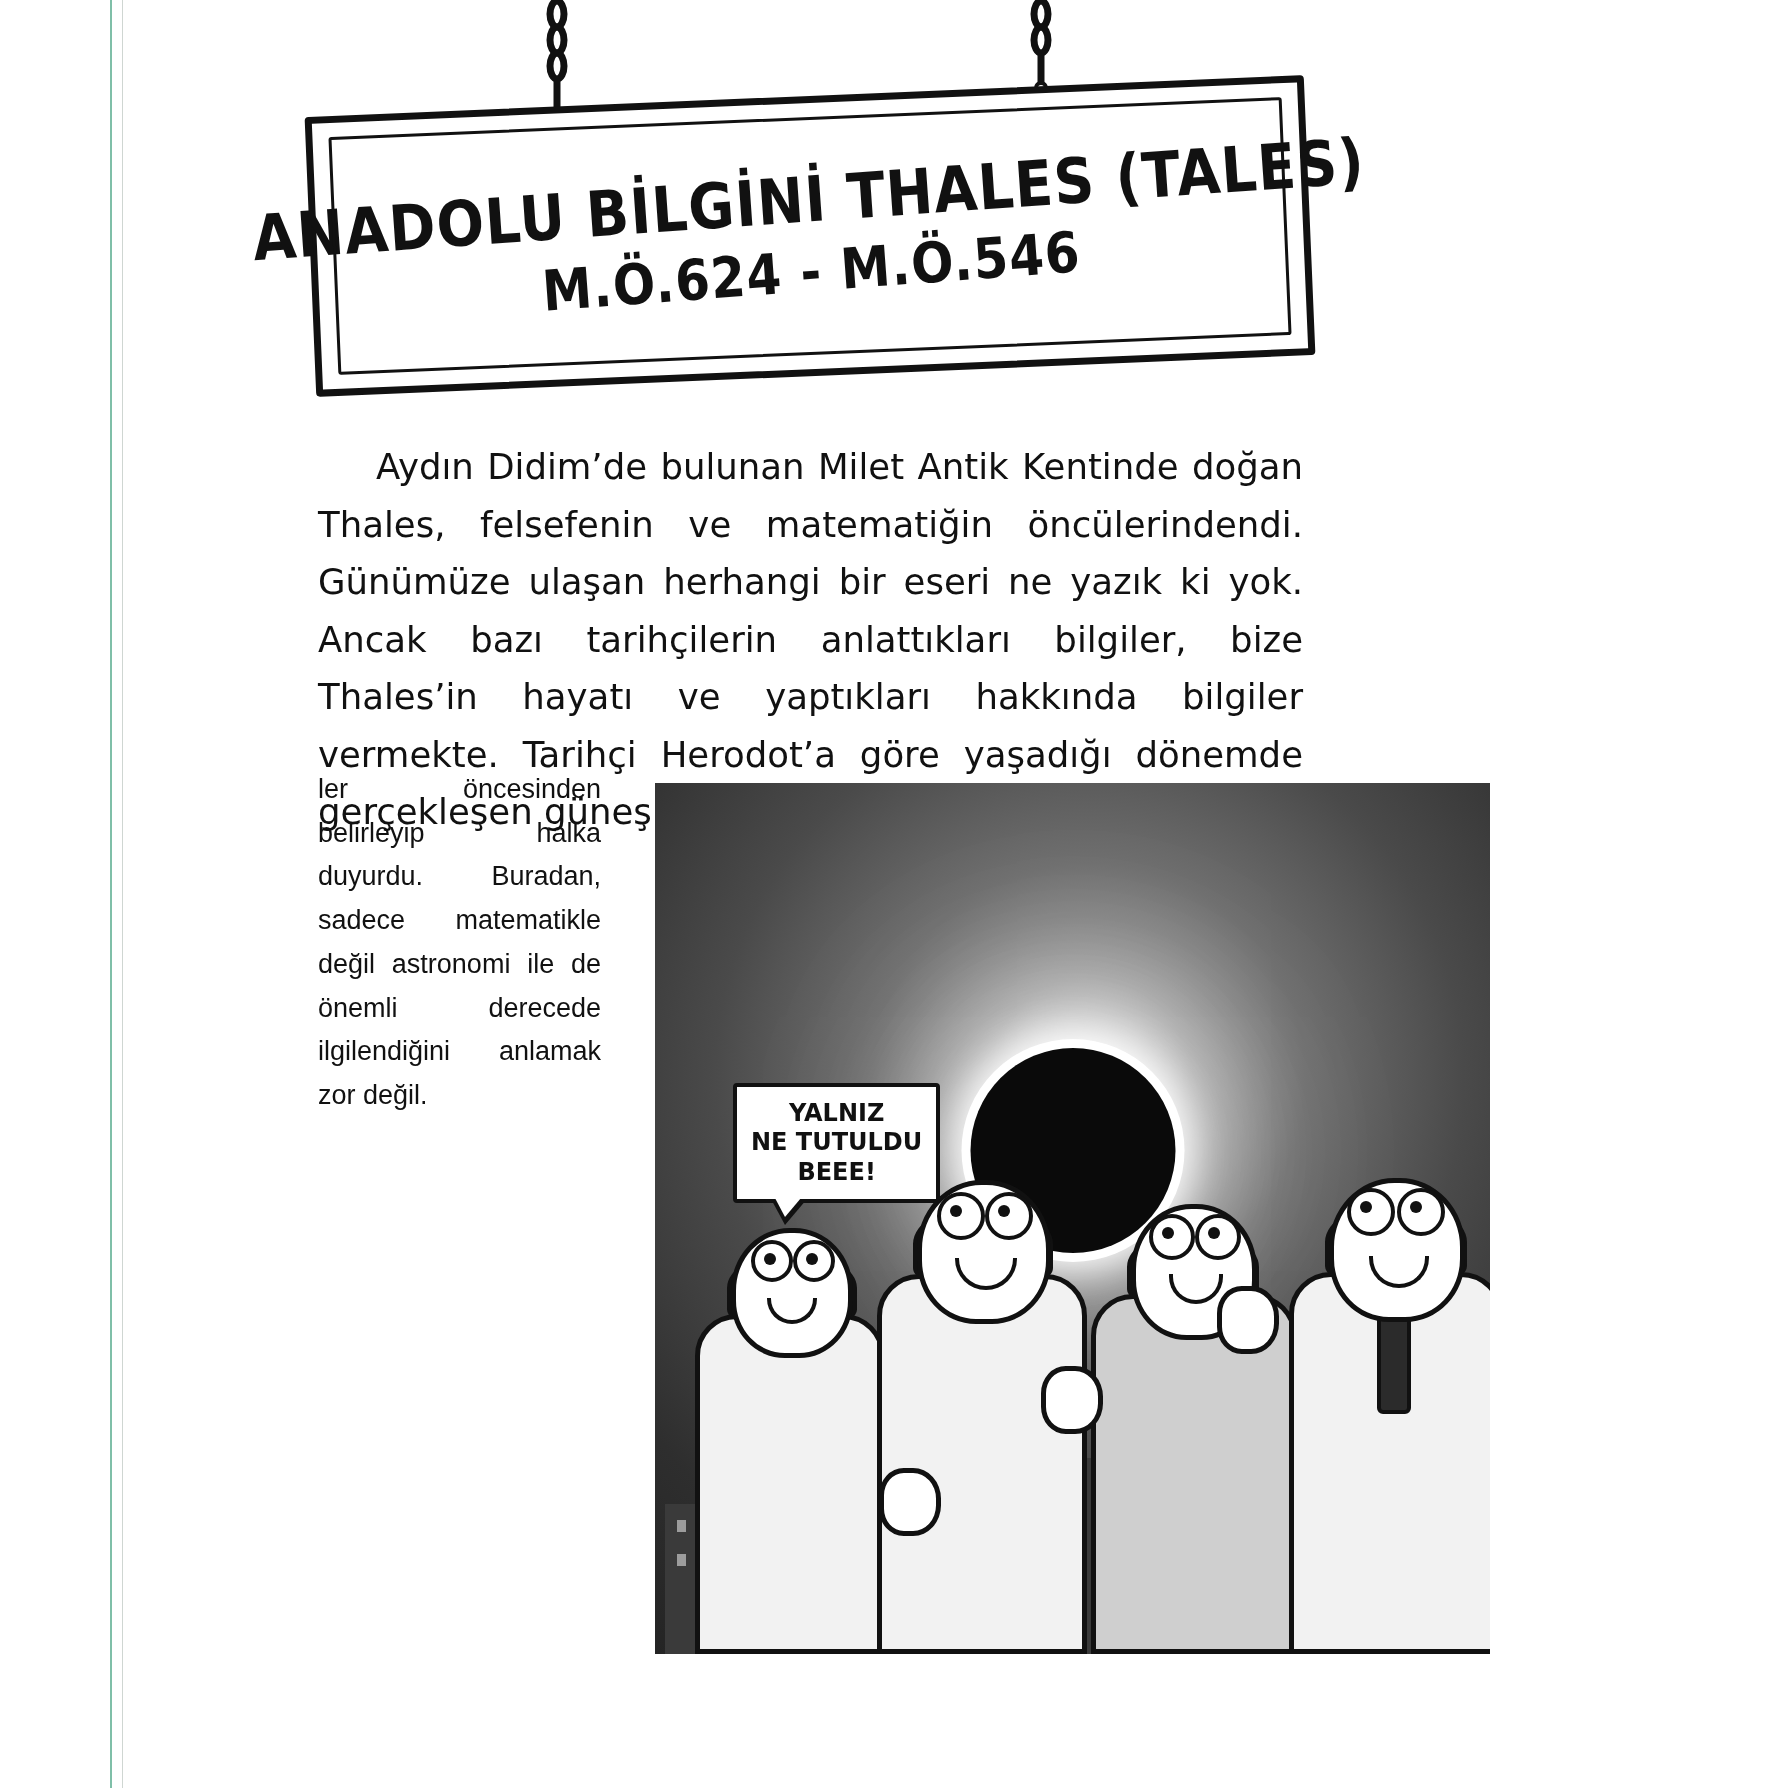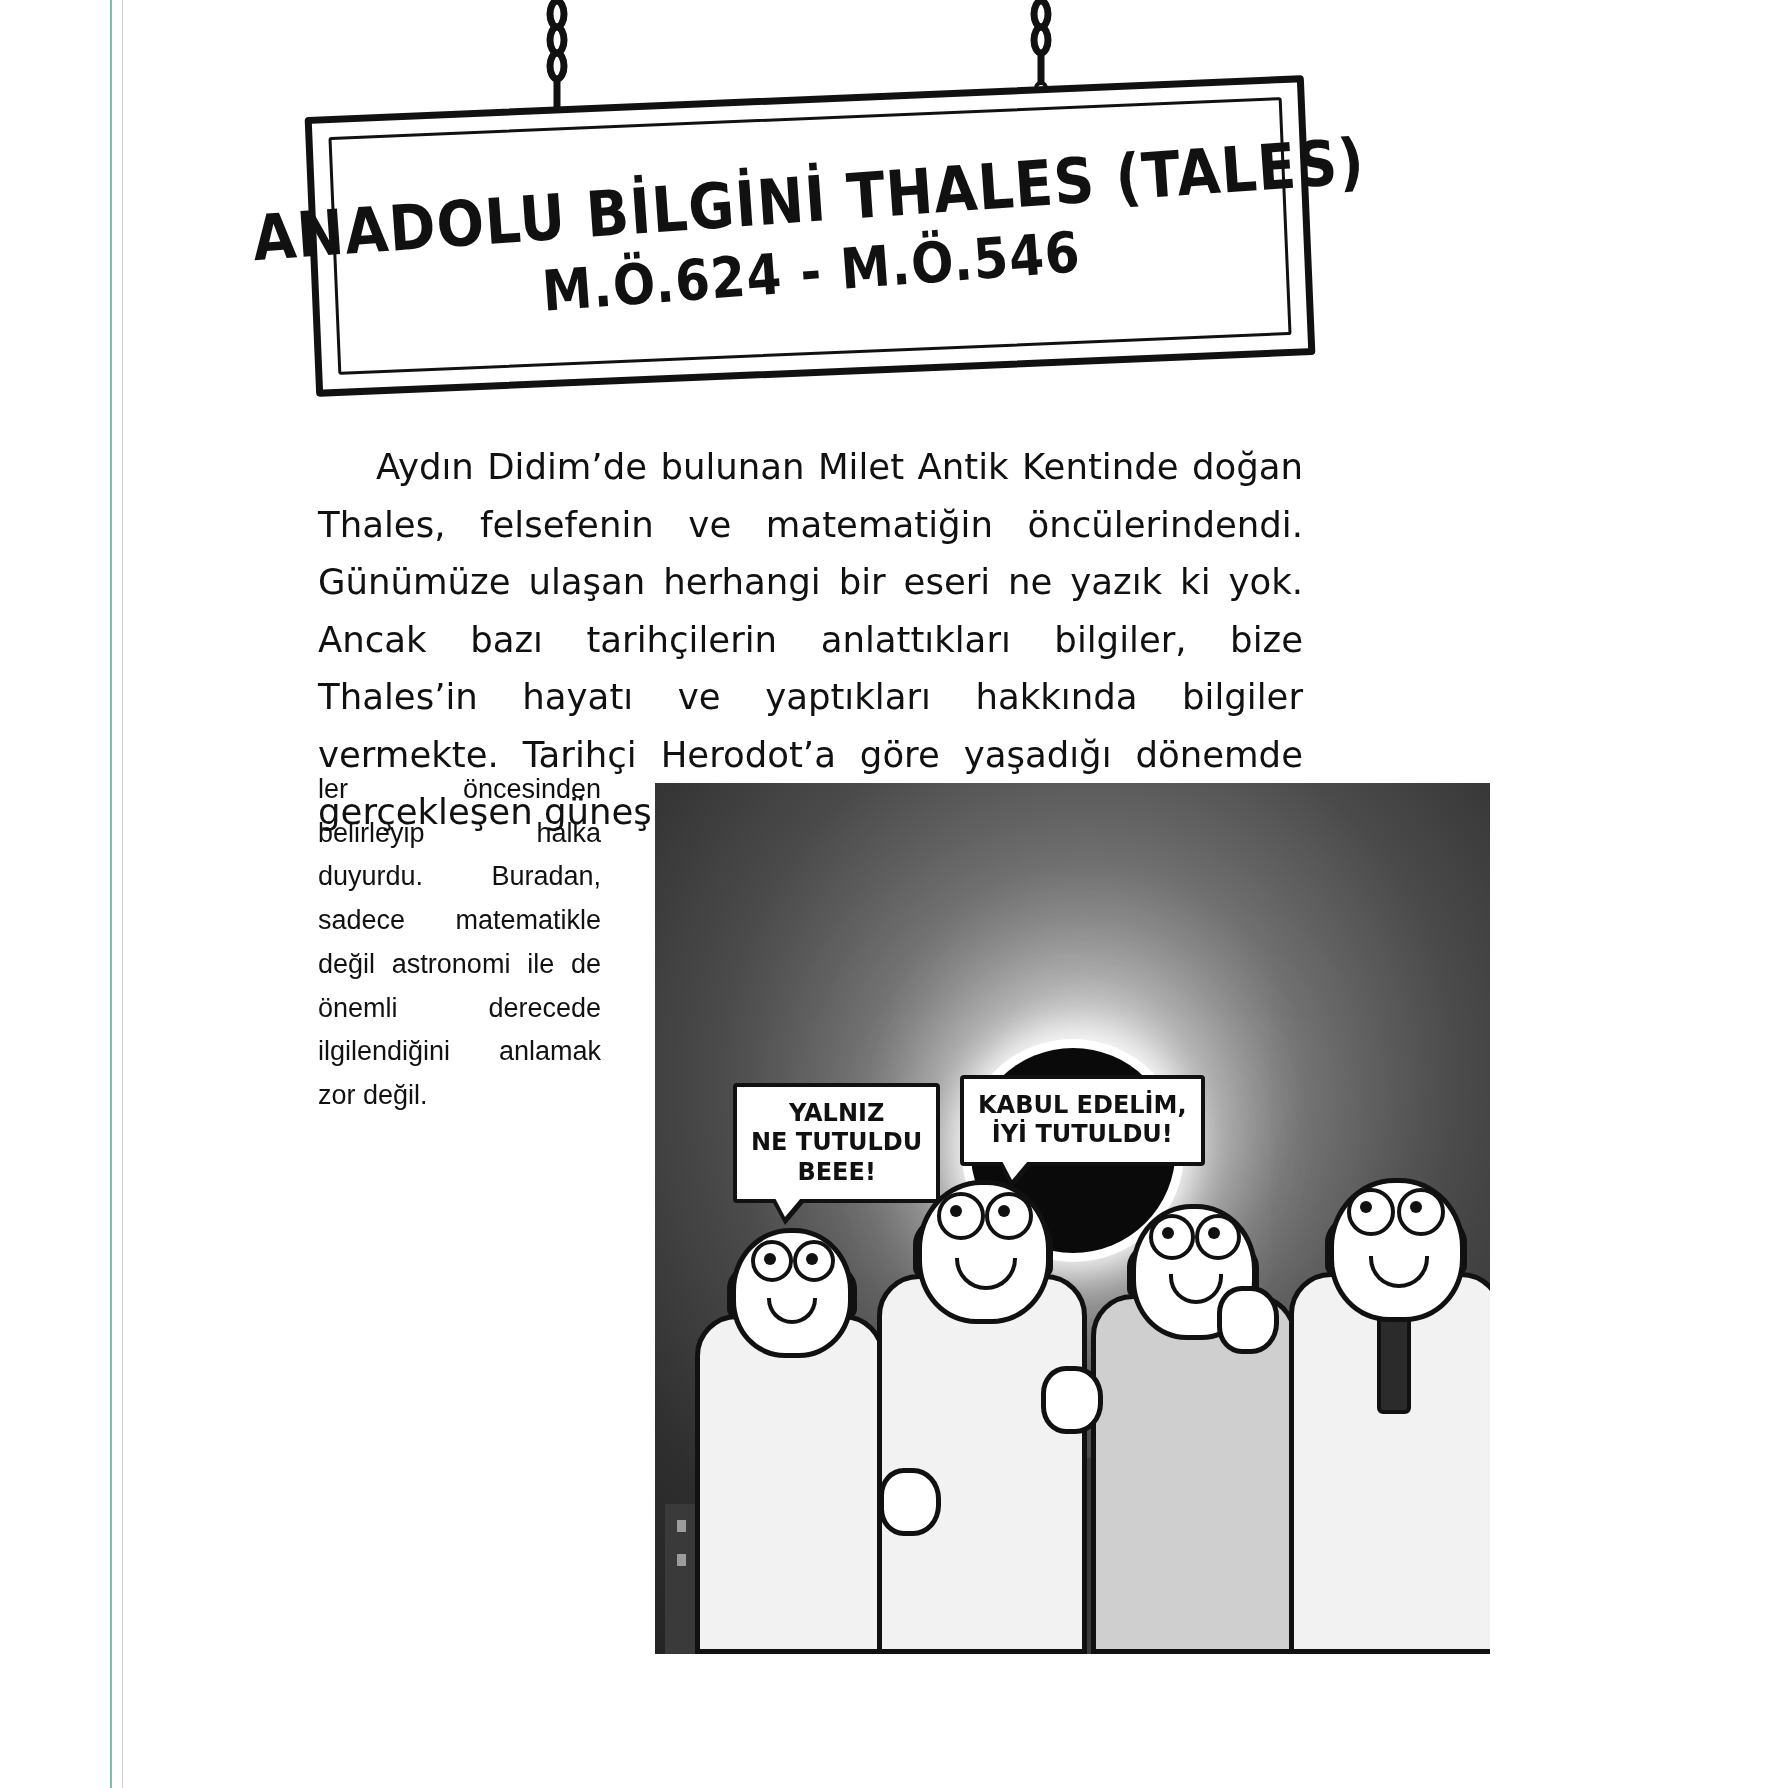--- a/index.html
+++ b/index.html
@@ -418,15 +418,13 @@
     <div class="head" style="left:56px;bottom:332px;width:126px;height:134px;"></div>
     <div class="eye" style="left:74px;bottom:418px;width:40px;height:40px;"></div>
     <div class="eye" style="left:124px;bottom:418px;width:40px;height:40px;"></div>
     <div class="mouth" style="left:96px;bottom:366px;width:52px;height:28px;"></div>
     <div class="hand" style="left:-56px;bottom:300px;"></div>
   </div>
 
   <div class="speech sp1">YALNIZ
 NE TUTULDU
 BEEE!</div>
-  <div class="speech sp2">KABUL EDELİM,
-İYİ TUTULDU!</div>
 </div>
 
 </body></html>

